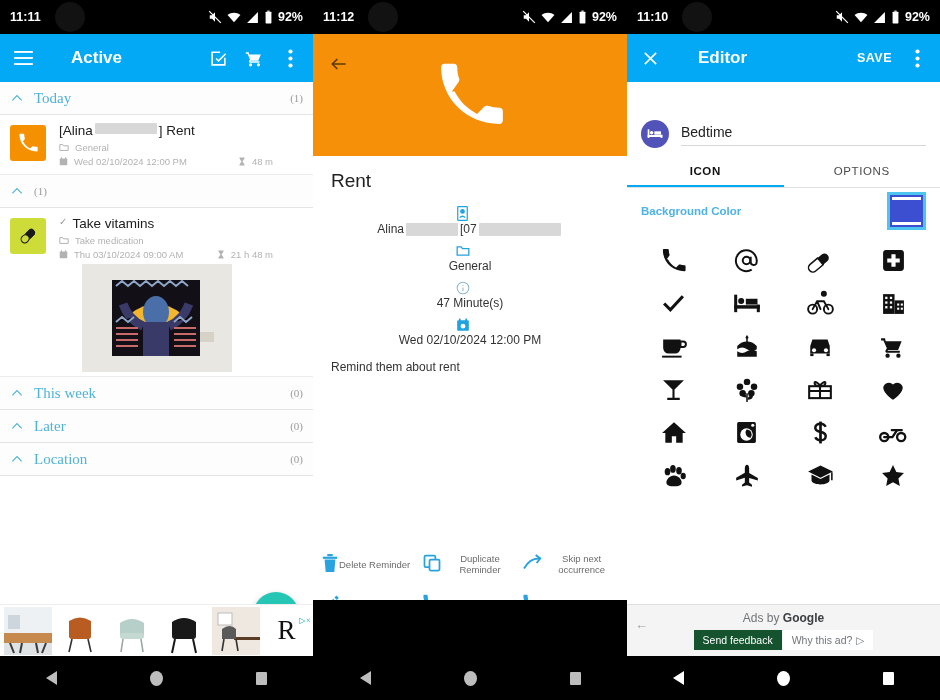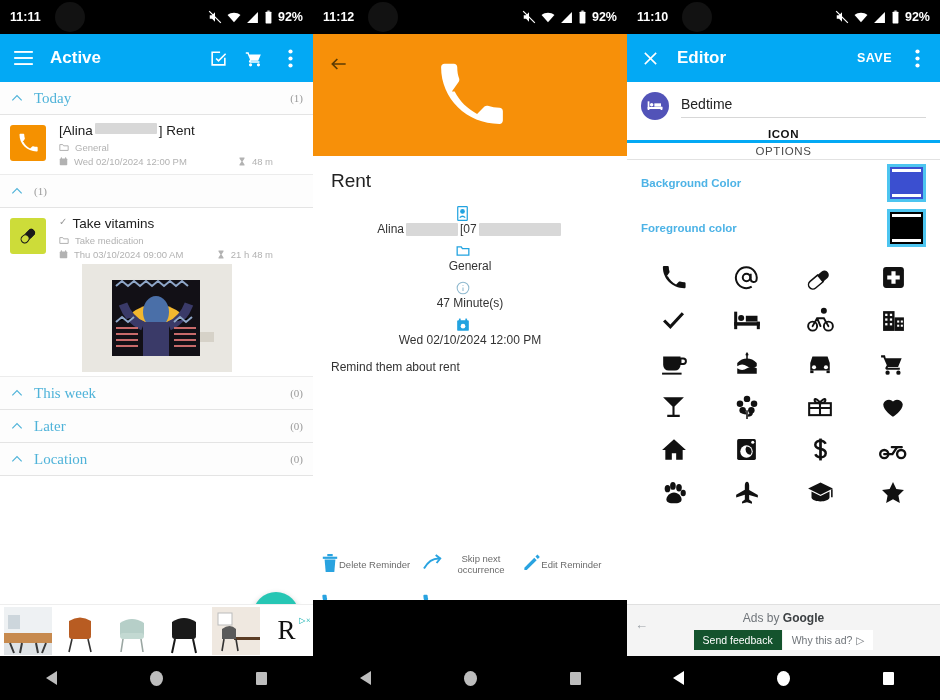--- a/index.html
+++ b/index.html
@@ -16,21 +16,21 @@
     align-items: center; justify-content: space-between; padding: 0 10px;
     font-size: 12.5px; font-weight: bold; position: relative; }
   .statusbar .blob { position: absolute; left: 55px; top: 2px; width: 30px; height: 30px;
     border-radius: 50%; background: rgba(255,255,255,.07); }
   .sb-right { display: flex; align-items: center; gap: 5px; }
   .sb-right svg { display: block; }
 
   
   .toolbar { height: 48px; background: #03a9f4; color: #fff; display: flex;
     align-items: center; padding: 0 12px; gap: 14px; }
-  .toolbar .title { font-size: 17px; font-weight: bold; flex: 1; margin-left: 2px; }
+  .toolbar .title { font-size: 17px; font-weight: bold; flex: 1; margin-left: 23px; }
   .tb-icon { width: 22px; height: 22px; display: flex; align-items: center; justify-content: center; cursor: pointer; }
   .tb-icon svg { display: block; }
 
   
   .group-header { height: 33px; display: flex; align-items: center; padding: 0 10px;
     border-bottom: 1px solid #e4e4e4; background: #fdfdfd; }
   .group-header .chev { width: 14px; height: 14px; margin-right: 10px; color: #4fb3d9; }
   .group-header .gname { flex: 1; font-size: 15px; color: #4fb3d9; font-family: "Liberation Serif", serif; }
   .group-header .gcount { font-size: 11px; color: #9a9a9a; font-family: "Liberation Serif", serif; }
 
@@ -90,27 +90,27 @@
 
   .actions { position: absolute; left: 0; bottom: 76px; width: 100%;
     display: flex; flex-wrap: wrap; padding: 0 6px; }
   .action { width: 33.33%; display: flex; flex-direction: row; align-items: center;
     padding: 6px 2px 8px 2px; cursor: pointer; }
   .action .ai { height: 26px; display: flex; align-items: center; justify-content: center; color: #29a3e0; }
   .action .al { font-size: 9.5px; color: #6b6b6b; text-align: center; margin-top: 5px; line-height: 1.15; }
   .black-band { position: absolute; left: 0; bottom: 44px; width: 100%; height: 56px; background: #000; }
 
   
-  .ed-name-row { display: flex; align-items: center; padding: 10px 14px 6px 14px; }
+  .ed-name-row { display: flex; align-items: center; padding: 10px 14px 6px 14px; margin-top: 28px; }
   .ed-avatar { width: 28px; height: 28px; border-radius: 50%; background: #5253b8;
     display: flex; align-items: center; justify-content: center; flex: 0 0 28px; margin-right: 12px; }
   .ed-input { flex: 1; border: none; border-bottom: 1px solid #d7d7d7; font-size: 14px;
     color: #222; padding: 2px 0 5px 0; outline: none; background: transparent;
     font-family: "Liberation Sans", sans-serif; }
-  .ed-tabs { display: flex; height: 34px; border-bottom: 1px solid #e2e2e2; flex-direction: column; }
+  .ed-tabs { display: flex; height: 34px; border-bottom: 1px solid #e2e2e2; }
   .ed-tab { flex: 1; display: flex; align-items: center; justify-content: center;
     font-size: 11.5px; color: #4a4a4a; letter-spacing: .6px; cursor: pointer; position: relative; }
   .ed-tab.active { color: #111; font-weight: bold; }
   .ed-tab.active:after { content: ""; position: absolute; left: 0; right: 0; bottom: 0;
     height: 2.5px; background: #03a9f4; }
 
   .color-row { display: flex; align-items: center; padding: 0 14px; height: 45px; gap: 16px; }
   .color-label { flex: 1; font-size: 11.5px; color: #4db3e6; font-weight: bold; }
   .swatch { width: 39px; height: 38px; border: 3px solid #4dc5f0; position: relative;
     display: flex; align-items: center; justify-content: center; cursor: pointer; }
@@ -484,20 +484,29 @@
         <svg width="18" height="20" viewBox="0 0 20 22" fill="#29a3e0">
             <rect x="2" y="4" width="16" height="2.4"></rect>
             <rect x="7" y="1" width="6" height="2.5"></rect>
             <path d="M4 7h12l-1.2 14H5.2z"></path>
           </svg>
       </div>
       <div class="al">Delete Reminder</div>
     </div>
     <div class="action">
       <div class="ai">
+        <svg width="20" height="20" viewBox="0 0 24 24" fill="none" stroke="#29a3e0" stroke-width="2.1">
+            <rect x="3" y="3" width="13" height="14" rx="1.5"></rect>
+            <rect x="9" y="8" width="12" height="13" rx="1.5" fill="#fff"></rect>
+          </svg>
+      </div>
+      <div class="al">Duplicate Reminder</div>
+    </div>
+    <div class="action">
+      <div class="ai">
         <svg width="22" height="18" viewBox="0 0 24 20" fill="none" stroke="#29a3e0" stroke-width="2.2">
             <path d="M2 16q7-12 18-11"></path>
             <path d="M15 1l5 4-4 5"></path>
           </svg>
       </div>
       <div class="al">Skip next occurrence</div>
     </div>
     <div class="action">
       <div class="ai">
         <svg width="19" height="19" viewBox="0 0 24 24" fill="#29a3e0">
@@ -589,24 +598,20 @@
   </div>
 
   <div class="ed-tabs">
     <div class="ed-tab active">ICON</div>
     <div class="ed-tab">OPTIONS</div>
   </div>
 
   <div class="color-row">
     <div class="color-label">Background Color</div>
     <div class="swatch" style="background:#3b4fd0"></div>
-  </div>
-  <div class="color-row">
-    <div class="color-label">Foreground color</div>
-    <div class="swatch" style="background:#000"></div>
   </div>
 
   <div class="icon-grid">
     <div class="icon-cell">
       <svg width="25" height="25" viewBox="0 0 24 24" fill="#111">
           <path d="M6.6 10.8c1.7 3.4 4.5 6.1 7.9 7.9l2.6-2.6c.3-.3.8-.4 1.2-.3 1.3.4 2.7.7 4.1.7.7 0 1.2.5 1.2 1.2V21c0 .7-.5 1.2-1.2 1.2C10.8 22.2 1.8 13.2 1.8 2.2 1.8 1.5 2.3 1 3 1h3.3c.7 0 1.2.5 1.2 1.2 0 1.4.2 2.8.7 4.1.1.4 0 .9-.3 1.2l-2.3 3.3z"></path>
         </svg>
     </div>
     <div class="icon-cell">
       <svg width="25" height="25" viewBox="0 0 24 24" fill="none" stroke="#111" stroke-width="1.9">

